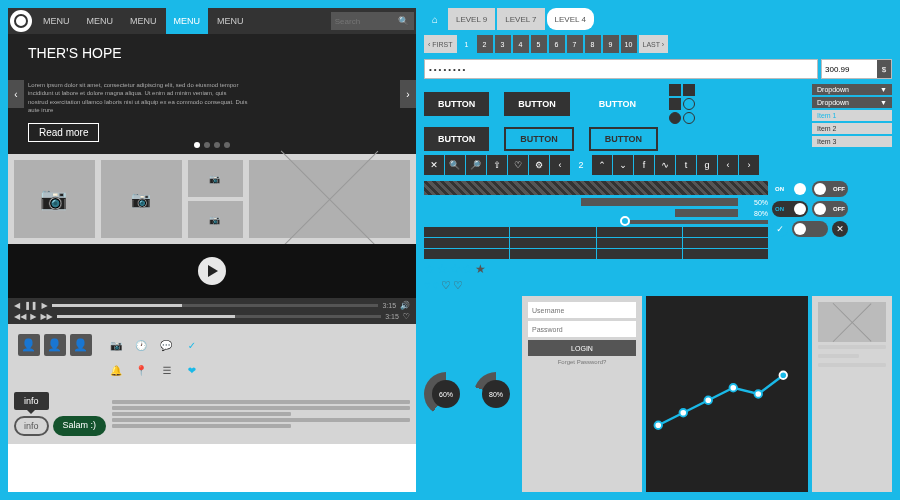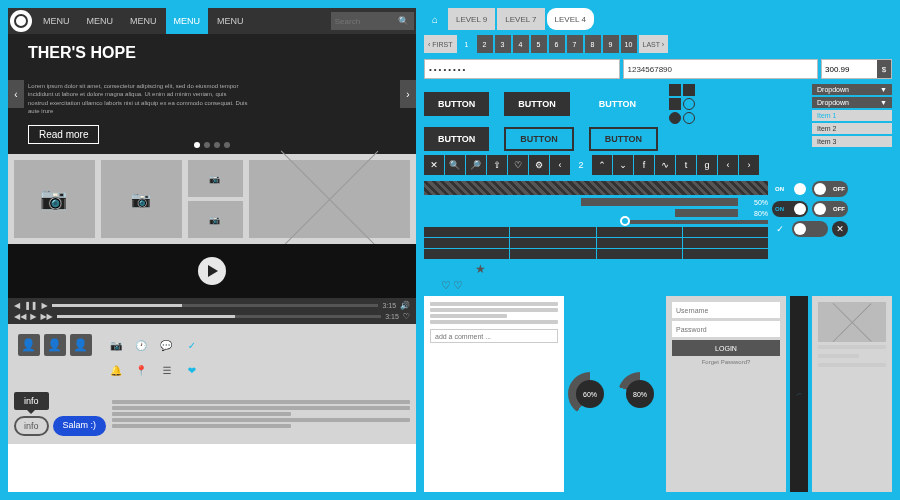--- a/index.html
+++ b/index.html
@@ -90,22 +90,22 @@
       height: 120px;
       position: relative;
       display: flex;
       align-items: center;
       padding: 12px 20px;
       overflow: hidden;
     }
     .hero-content { flex: 1; }
     .hero-title {
       color: #fff;
-      font-size: 16px;
-      font-weight: bold;
+      font-size: 14px;
+      font-weight: normal;
       line-height: 1.1;
       margin-bottom: 20px;
     }
     .hero-text {
       color: #aaa;
       font-size: 6px;
       line-height: 1.4;
       max-width: 220px;
       margin-bottom: 8px;
     }
@@ -321,21 +321,21 @@
     }
     .info-bubble-outline {
       background: transparent;
       border: 2px solid #555;
       color: #555;
       padding: 3px 8px;
       font-size: 9px;
       border-radius: 12px;
     }
     .salam-bubble {
-      background: #1d4ed8;
+      background: #14532d;
       color: #fff;
       padding: 4px 10px;
       font-size: 9px;
       border-radius: 12px;
     }
     .lines-section {
       flex: 1;
       display: flex;
       flex-direction: column;
       gap: 2px;
@@ -922,21 +922,20 @@
     <div class="pg-num">6</div>
     <div class="pg-num">7</div>
     <div class="pg-num">8</div>
     <div class="pg-num">9</div>
     <div class="pg-num">10</div>
     <div class="pg-btn">LAST ›</div>
   </div>
 
   <div class="inputs-row">
     <input class="form-input dots" type="password" value="password" style="">
-    <input class="form-input" type="text" value="1234567890" style="">
     <div class="input-dollar-wrap">
       <input type="text" value="300.99" style="">
       <div class="dollar-btn">$</div>
     </div>
   </div>
 
   <div class="main-row">
     <div style="display:flex;flex-direction:column;gap:3px;flex:1;">
 
       <div class="btn-row">
@@ -1083,29 +1082,20 @@
         <div class="toggle-pill off" style="background:#555;">
           <div class="toggle-knob"></div>
         </div>
         <div class="checkbox-x">✕</div>
       </div>
     </div>
   </div>
 
   <div style="display:flex;gap:4px;flex:1;">
 
-    <div style="background:#fff;padding:6px;flex:1;display:flex;flex-direction:column;gap:3px;min-width:140px;">
-      <div>
-        <div class="comment-line"></div>
-        <div class="comment-line"></div>
-        <div class="comment-line short"></div>
-        <div class="comment-line"></div>
-      </div>
-      <input class="comment-input" type="text" placeholder="add a comment ..." style="">
-    </div>
 
     <div class="gauge-section">
       <div class="gauge-circle">
         <div class="gauge-inner">60%</div>
       </div>
       <div class="gauge-circle-2">
         <div class="gauge-inner">80%</div>
       </div>
     </div>
 

